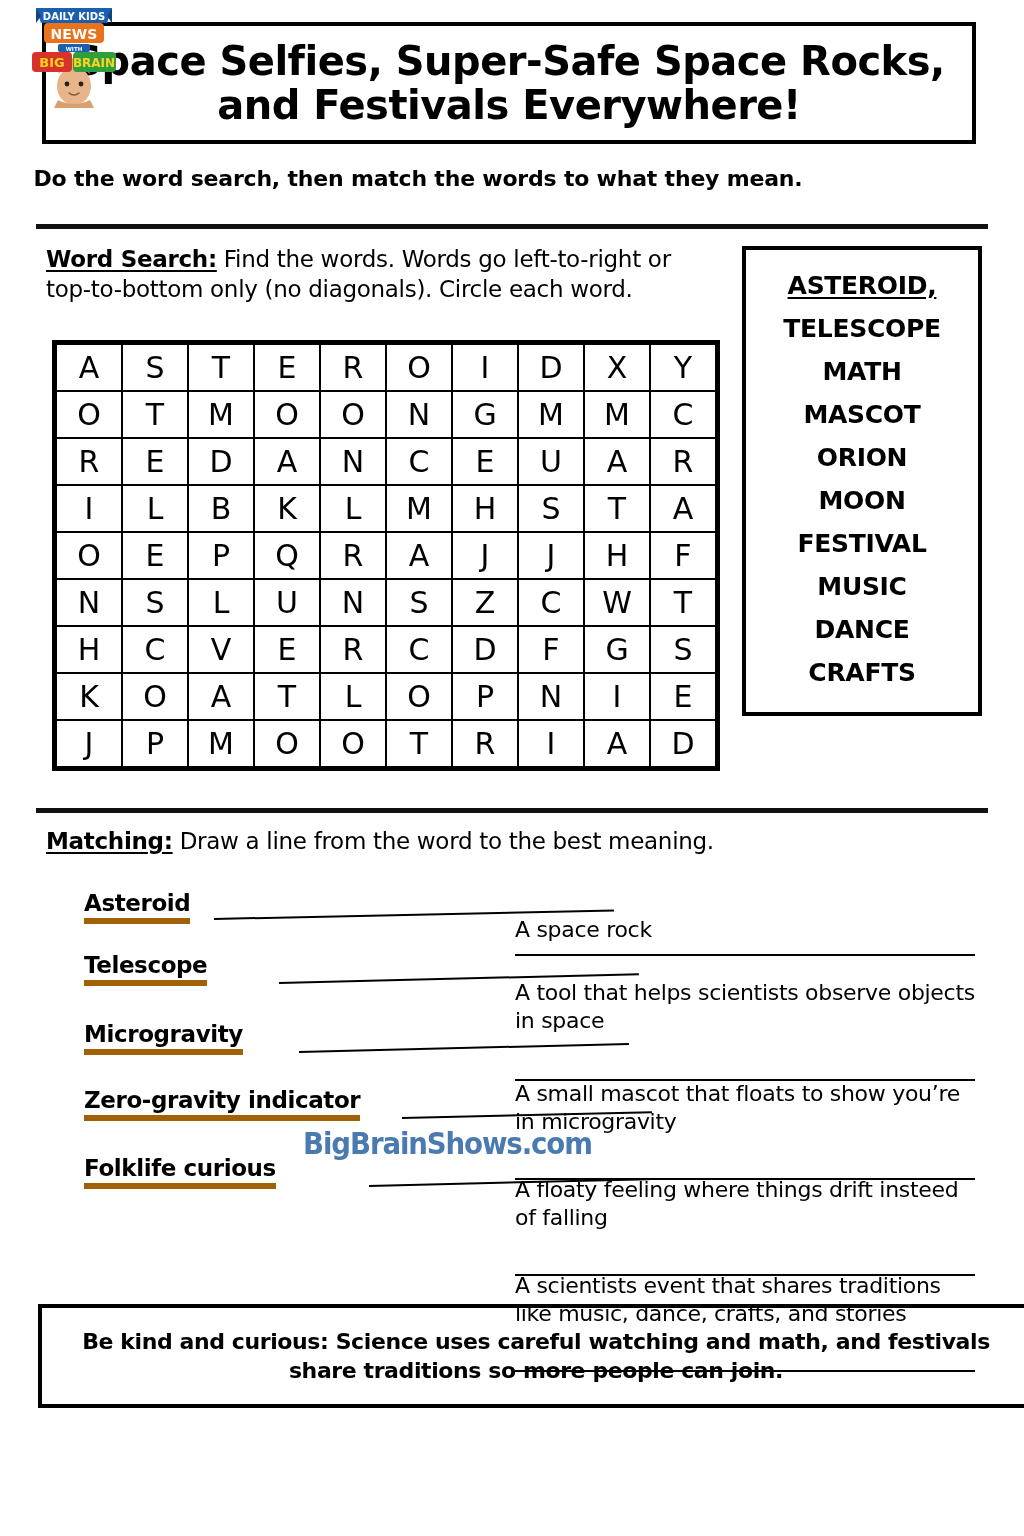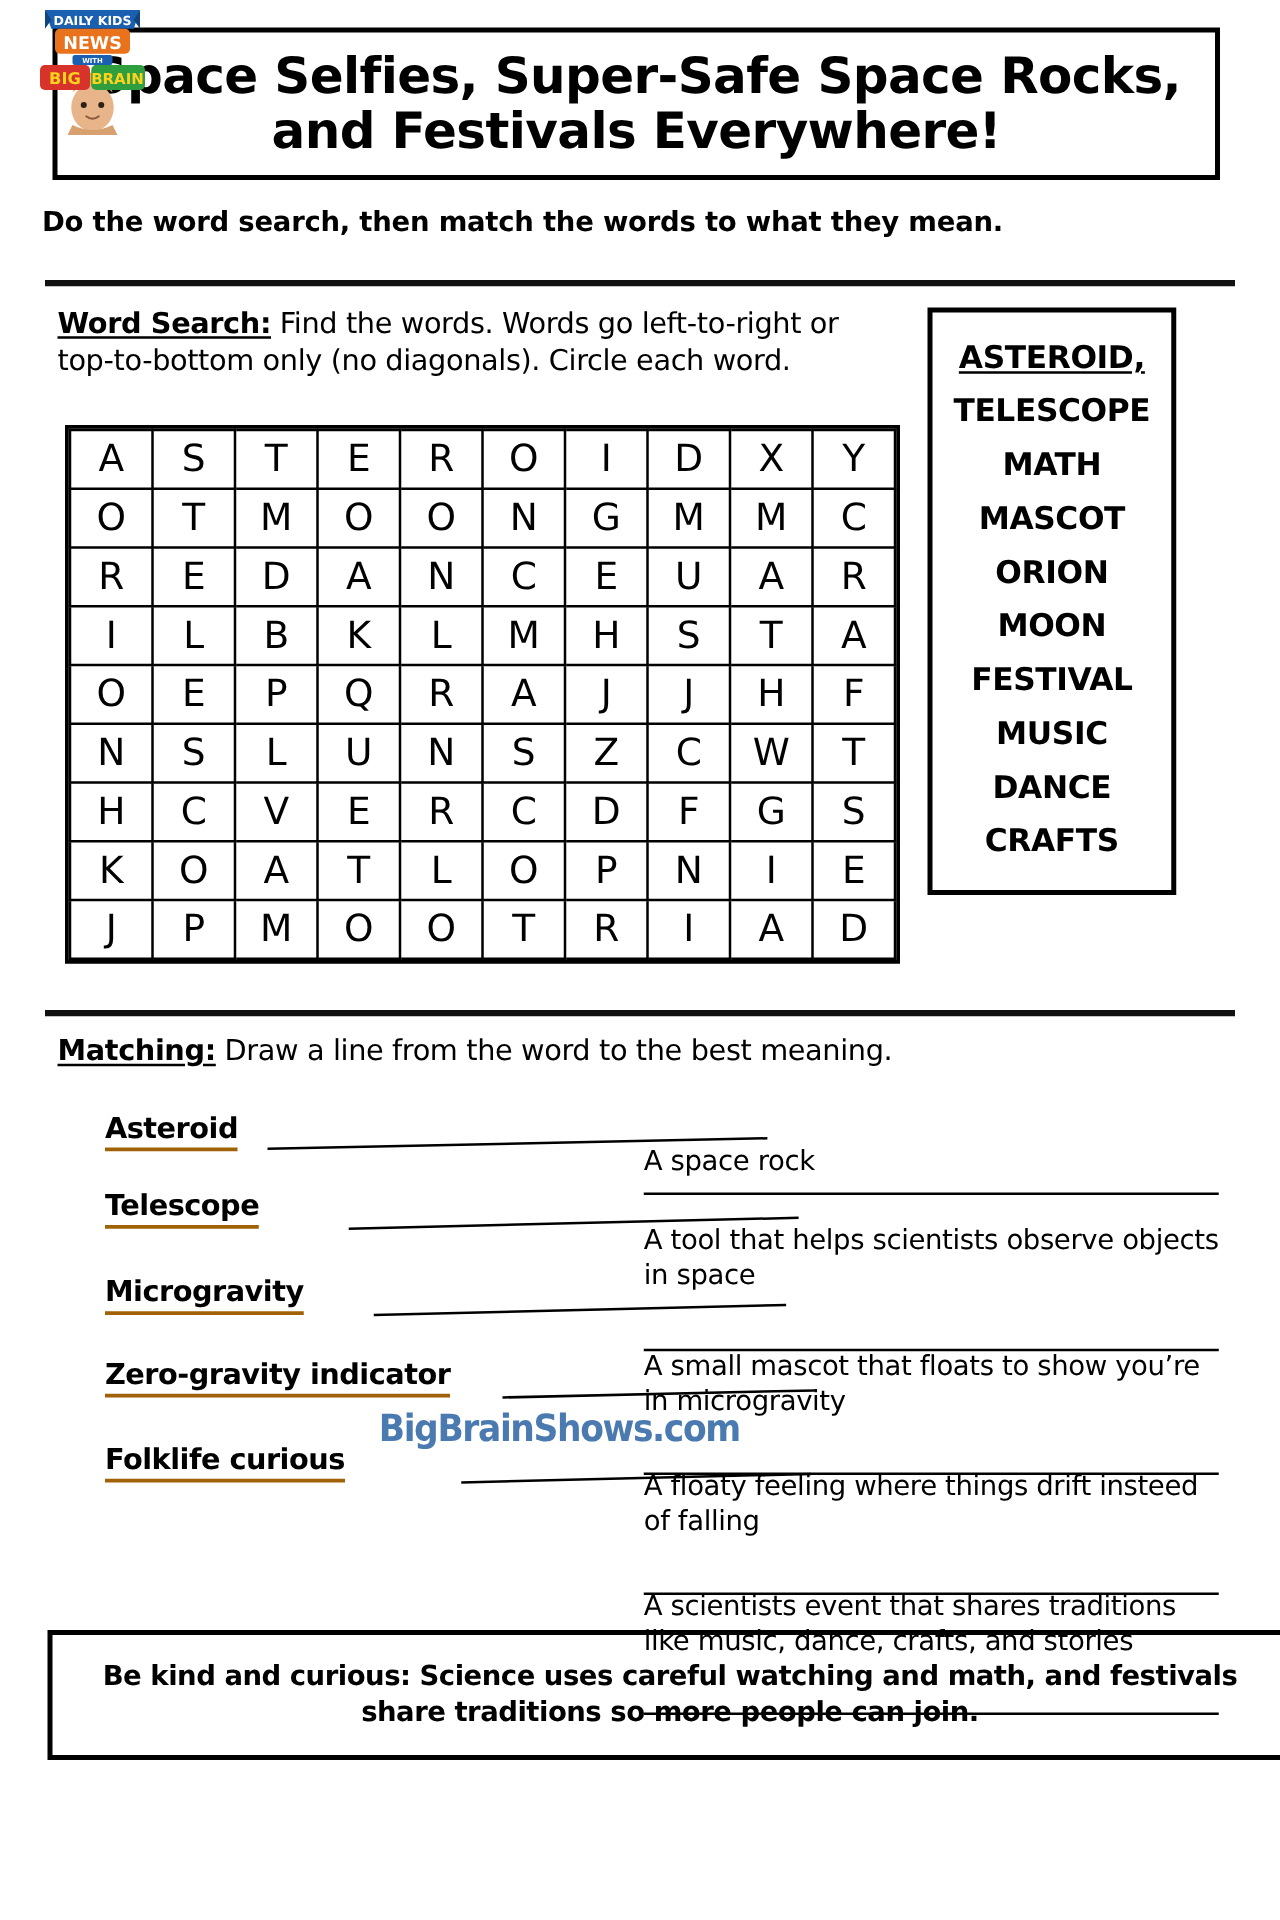--- a/index.html
+++ b/index.html
@@ -107,21 +107,21 @@
     font-size: 30px;
     font-weight: 400;
     padding: 0;
     line-height: 1;
   }
 
   
   .wordlist {
     position: absolute;
     left: 742px; top: 246px;
-    width: 199px; height: 470px;
+    width: 240px; height: 470px;
     border: 4px solid #000;
     padding: 14px 6px 6px 6px;
     text-align: center;
   }
   .wordlist .wl-item {
     font-family: "DejaVu Sans", sans-serif;
     font-weight: 700;
     font-size: 25px;
     line-height: 1.72;
     letter-spacing: -0.3px;
@@ -151,21 +151,21 @@
     position: absolute;
     left: 84px;
     width: 410px;
   }
   .term .t-label {
     font-family: "DejaVu Sans", sans-serif;
     font-weight: 700;
     font-size: 23px;
     letter-spacing: -0.4px;
     display: inline-block;
-    border-bottom: 3px solid #a16207;
+    border-bottom: 6px solid #a16207;
     padding-bottom: 2px;
   }
   .term .t-line {
     position: absolute;
     height: 2px;
     background: #000;
     transform-origin: left center;
   }
 
   

